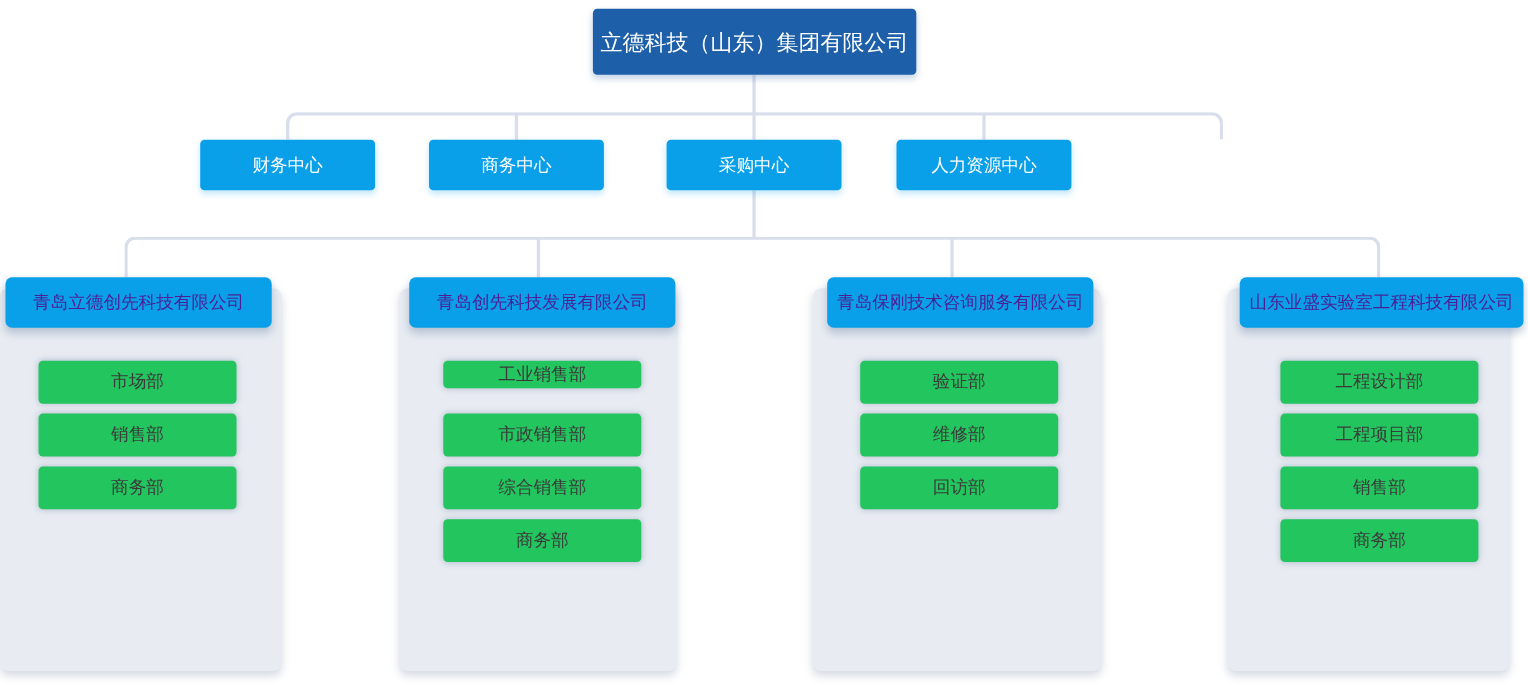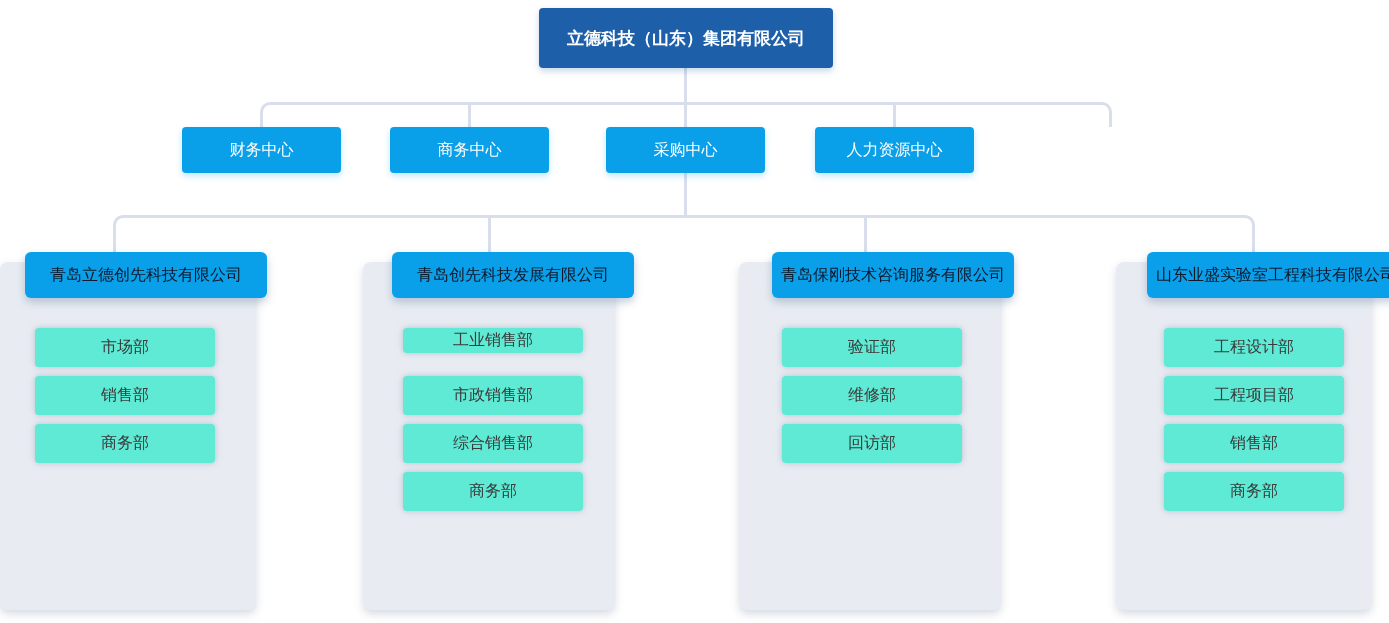--- a/index.html
+++ b/index.html
@@ -15,32 +15,32 @@
   .canvas{position:relative;width:1389px;height:623px;background:#ffffff;overflow:hidden;}
 
   
   .stem,.drop{position:absolute;width:3px;background:var(--connector,#d9deec);}
   .bracket{position:absolute;box-sizing:border-box;
     border:3px solid var(--connector,#d9deec);border-bottom:none;
     border-radius:10px 10px 0 0;}
 
   
   .root-box{position:absolute;display:flex;align-items:center;justify-content:center;
-    background:var(--root-blue,#1e5fa9);color:#fff;font-size:17px;font-weight:bold;
+    background:var(--root-blue,#1e5fa9);color:#fff;font-size:20px;font-weight:normal;
     border-radius:4px;box-shadow:0 3px 6px rgba(30,95,169,.25);white-space:nowrap;}
   .center-box{position:absolute;display:flex;align-items:center;justify-content:center;
     background:var(--accent-blue,#0aa0e9);color:#fff;font-size:16px;
     border-radius:4px;box-shadow:0 3px 6px rgba(10,160,233,.25);white-space:nowrap;}
   .panel{position:absolute;background:var(--panel-bg,#e8ecf2);border-radius:8px;
     box-shadow:0 4px 8px rgba(120,135,160,.30);}
   .group-header{position:absolute;display:flex;align-items:center;justify-content:center;
-    background:var(--accent-blue,#0aa0e9);color:#0f172a;font-size:16px;
-    border-radius:6px;box-shadow:0 4px 8px rgba(80,110,150,.35);white-space:nowrap;z-index:2;margin-left:20px;}
+    background:var(--accent-blue,#0aa0e9);color:#4c1d95;font-size:16px;
+    border-radius:6px;box-shadow:0 4px 8px rgba(80,110,150,.35);white-space:nowrap;z-index:2;}
   .dept-box{position:absolute;display:flex;align-items:center;justify-content:center;
-    background:#5eead4;color:var(--dept-text,#3a3a3a);font-size:16px;
+    background:#22c55e;color:var(--dept-text,#3a3a3a);font-size:16px;
     border-radius:4px;box-shadow:0 0 6px rgba(140,155,180,.55);white-space:nowrap;z-index:2;}
 </style>
 </head>
 <body>
 
 <div class="canvas">
 
   <div class="stem" style="left:684px;top:68px;height:37px"></div>
   <div class="bracket" style="left:260px;top:102px;width:852px;height:25px"></div>
   <div class="drop" style="left:468px;top:104px;height:23px"></div>

